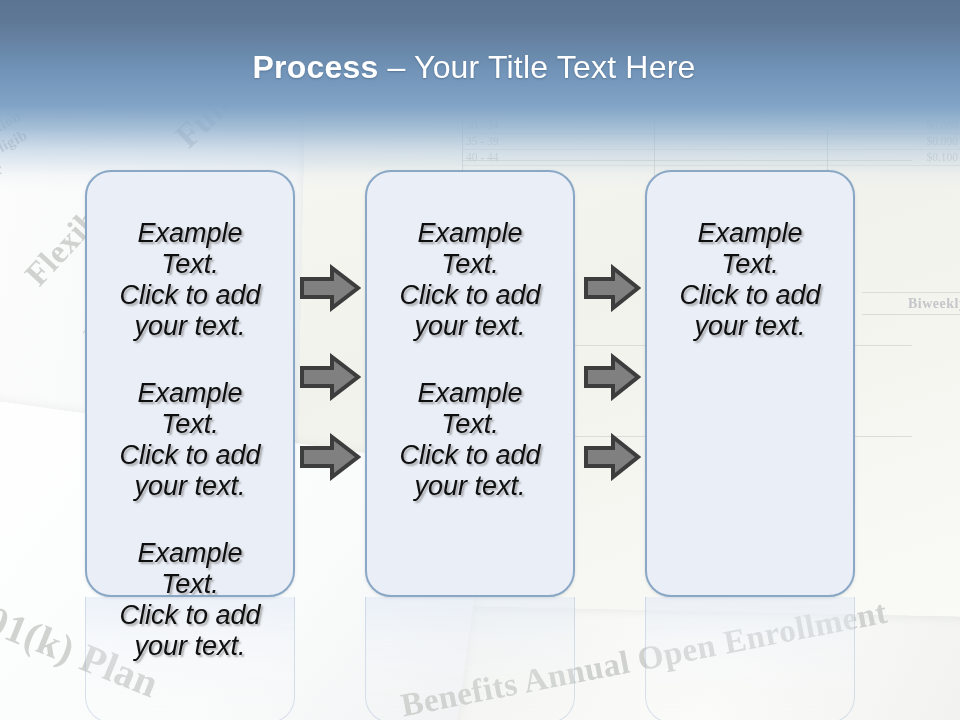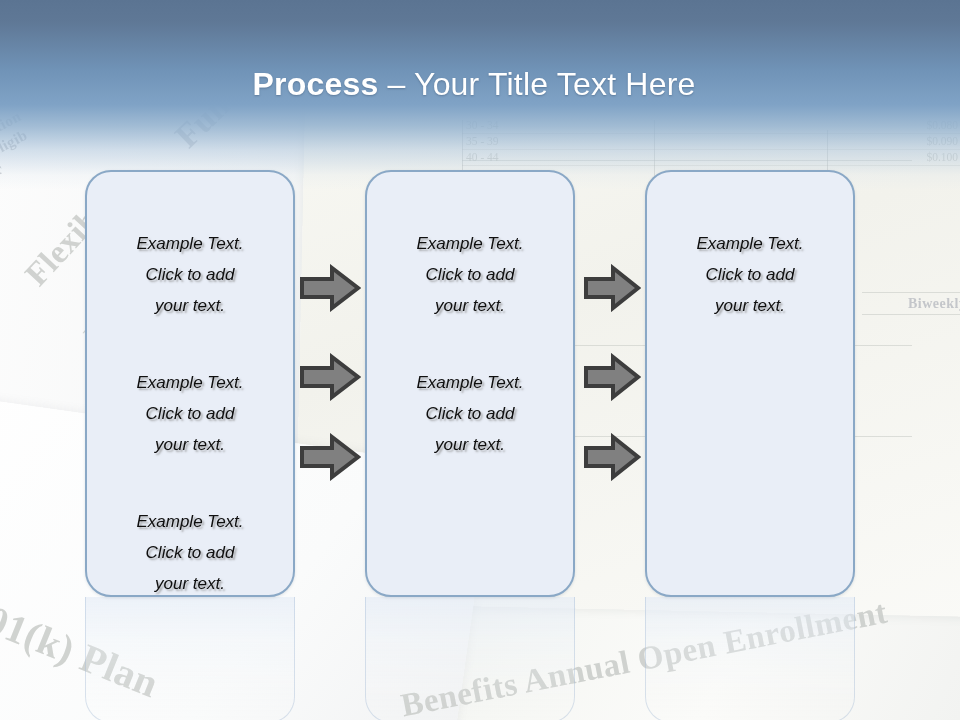--- a/index.html
+++ b/index.html
@@ -135,21 +135,21 @@
         #80a3c6 105px,
         rgba(146,177,206,0.85) 126px,
         rgba(176,199,221,0.55) 150px,
         rgba(214,226,236,0.18) 175px,
         rgba(230,238,244,0.0) 190px);
     pointer-events: none;
   }
 
   .slide-title {
     position: absolute;
-    left: 0; top: 66px;
+    left: 0; top: 49px;
     width: 948px;
     text-align: center;
     font-size: 32px;
     color: #ffffff;
     letter-spacing: 0.2px;
     text-shadow: 0 1px 2px rgba(40,60,85,0.35);
     white-space: nowrap;
   }
   .slide-title .t-bold { font-weight: bold; }
   .slide-title .t-rest { font-weight: normal; }
@@ -163,26 +163,26 @@
     box-sizing: border-box;
     box-shadow: 0 1px 3px rgba(90,110,135,0.18);
     display: flex;
     flex-direction: column;
     align-items: center;
     justify-content: flex-start;
   }
   .box-text {
     font-style: italic;
     font-weight: 500;
-    font-size: 17px;
+    font-size: 27px;
     line-height: 31px;
     color: #0f0f0f;
     text-align: center;
     text-shadow: 2px 2px 2px rgba(130,130,130,0.65);
-    margin: 15px;
+    margin: 5px;
     padding: 0 14px;
     white-space: pre-line;
   }
 
   
   .reflect {
     position: absolute;
     border: 1px solid rgba(150,175,205,0.35);
     border-top: none;
     border-radius: 0 0 26px 26px;

